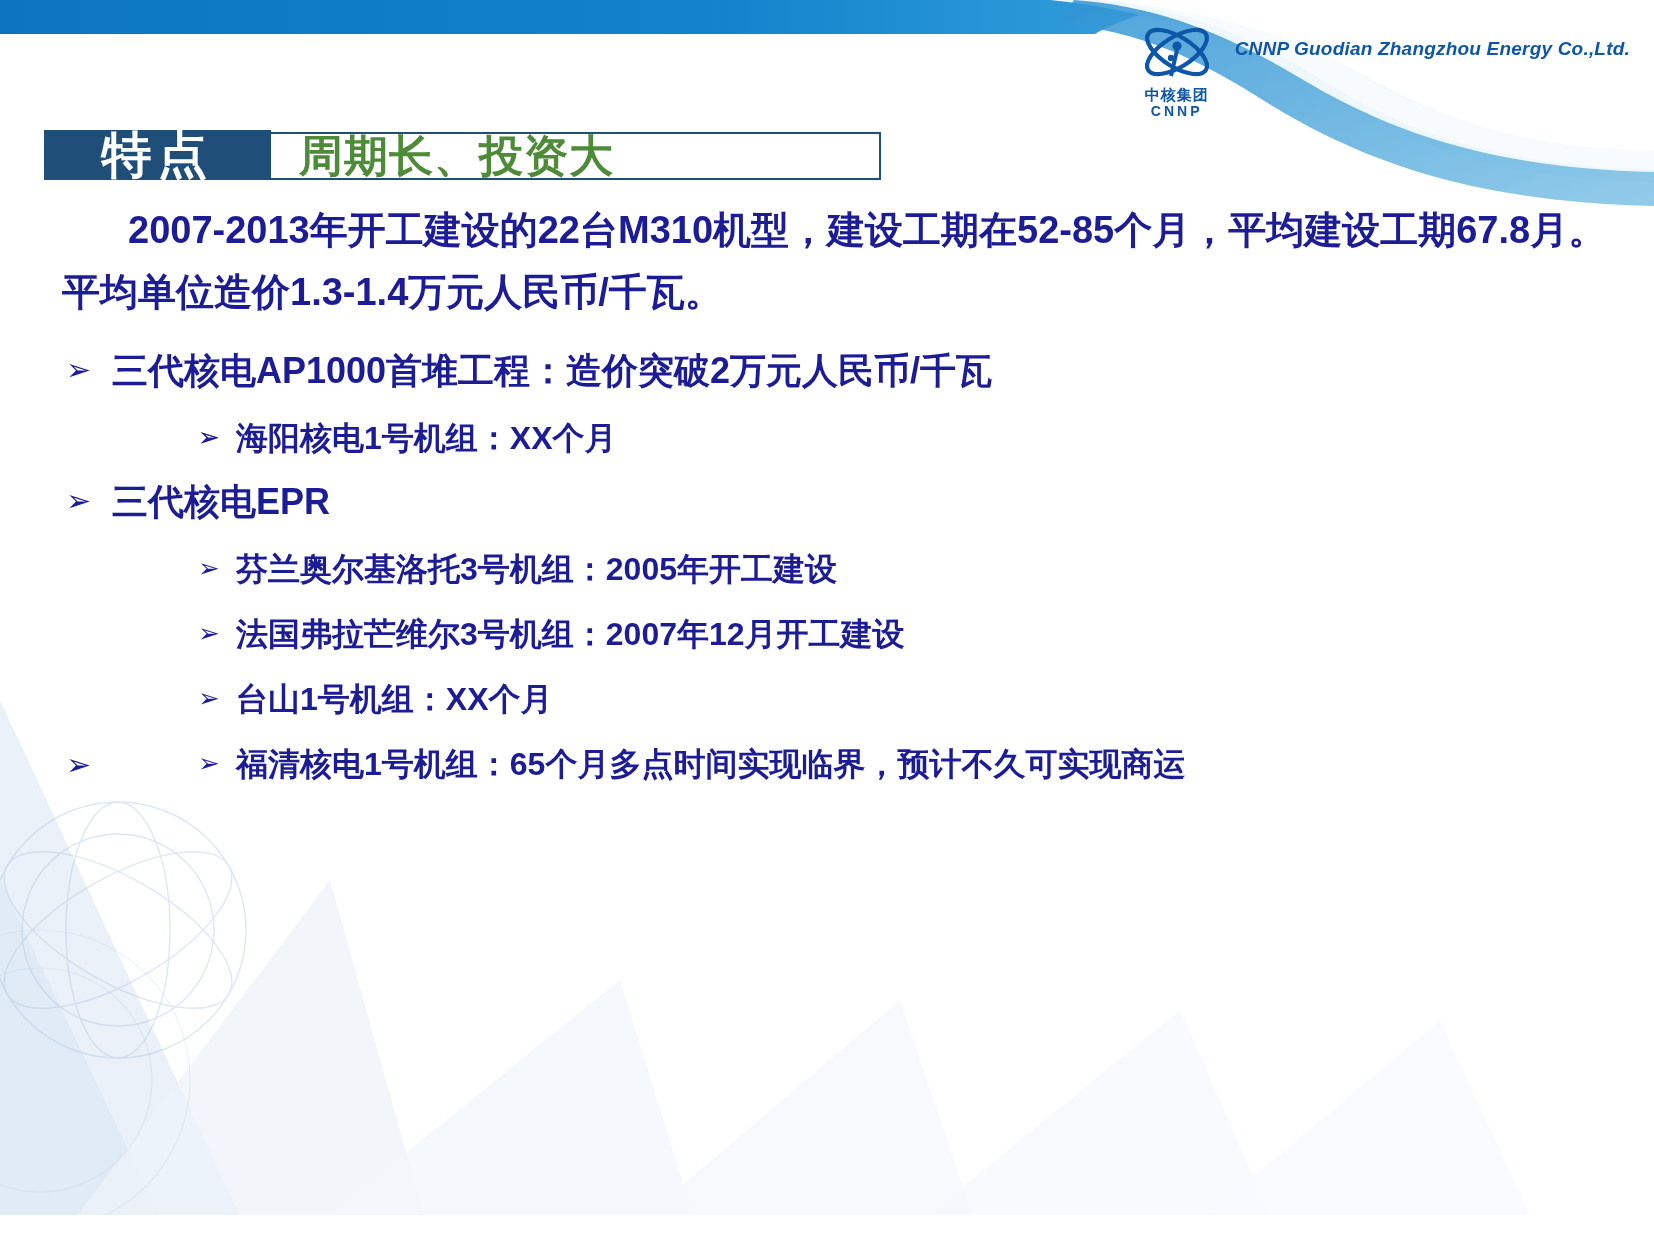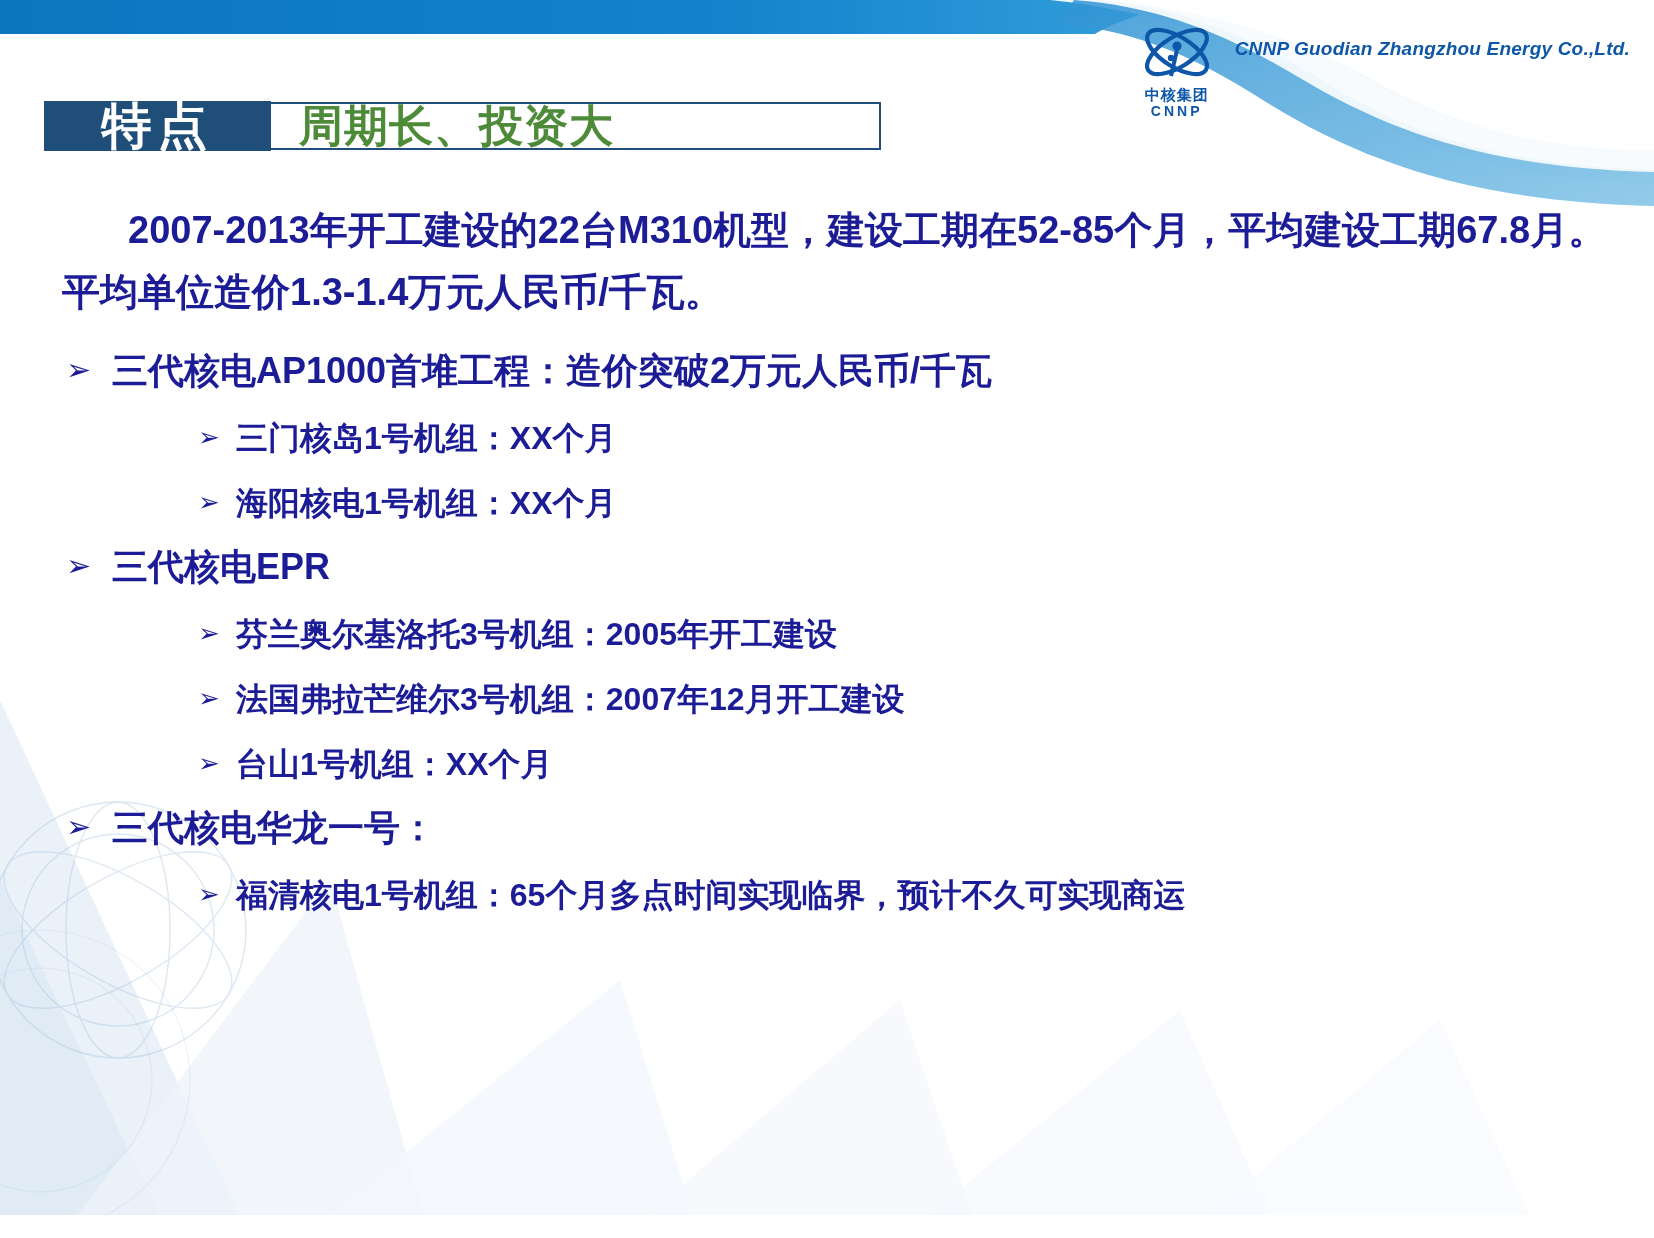--- a/index.html
+++ b/index.html
@@ -24,21 +24,21 @@
     left: 0; top: 0;
     width: 1654px; height: 1238px;
     pointer-events: none;
   }
 
   
   .heading-row {
     position: absolute;
     left: 44px; top: 72px;
     display: flex;
-    align-items: center;
+    align-items: flex-end;
     height: 108px;
   }
   .heading-tag {
     width: 227px;
     background: #1f4e79;
     color: #ffffff;
     display: flex;
     align-items: center;
     justify-content: center;
     font-size: 50px;
@@ -277,21 +277,20 @@
 
     <ul class="lvl1">
 
       <li class="lvl1">
         <span class="bullet">➢</span>
         <span>三代核电AP1000首堆工程：造价突破2万元人民币/千瓦</span>
         <div class="sub-wrap">
           <ul class="lvl2">
             <li class="lvl2">
               <span class="bullet">➢</span>
-              <span>三门核岛1号机组：XX个月</span>
             </li>
             <li class="lvl2">
               <span class="bullet">➢</span>
               <span>海阳核电1号机组：XX个月</span>
             </li>
           </ul>
         </div>
       </li>
 
       <li class="lvl1">
@@ -310,21 +309,20 @@
             <li class="lvl2">
               <span class="bullet">➢</span>
               <span>台山1号机组：XX个月</span>
             </li>
           </ul>
         </div>
       </li>
 
       <li class="lvl1">
         <span class="bullet">➢</span>
-        <span>三代核电华龙一号：</span>
         <div class="sub-wrap">
           <ul class="lvl2">
             <li class="lvl2">
               <span class="bullet">➢</span>
               <span>福清核电1号机组：65个月多点时间实现临界，预计不久可实现商运</span>
             </li>
           </ul>
         </div>
       </li>
 

